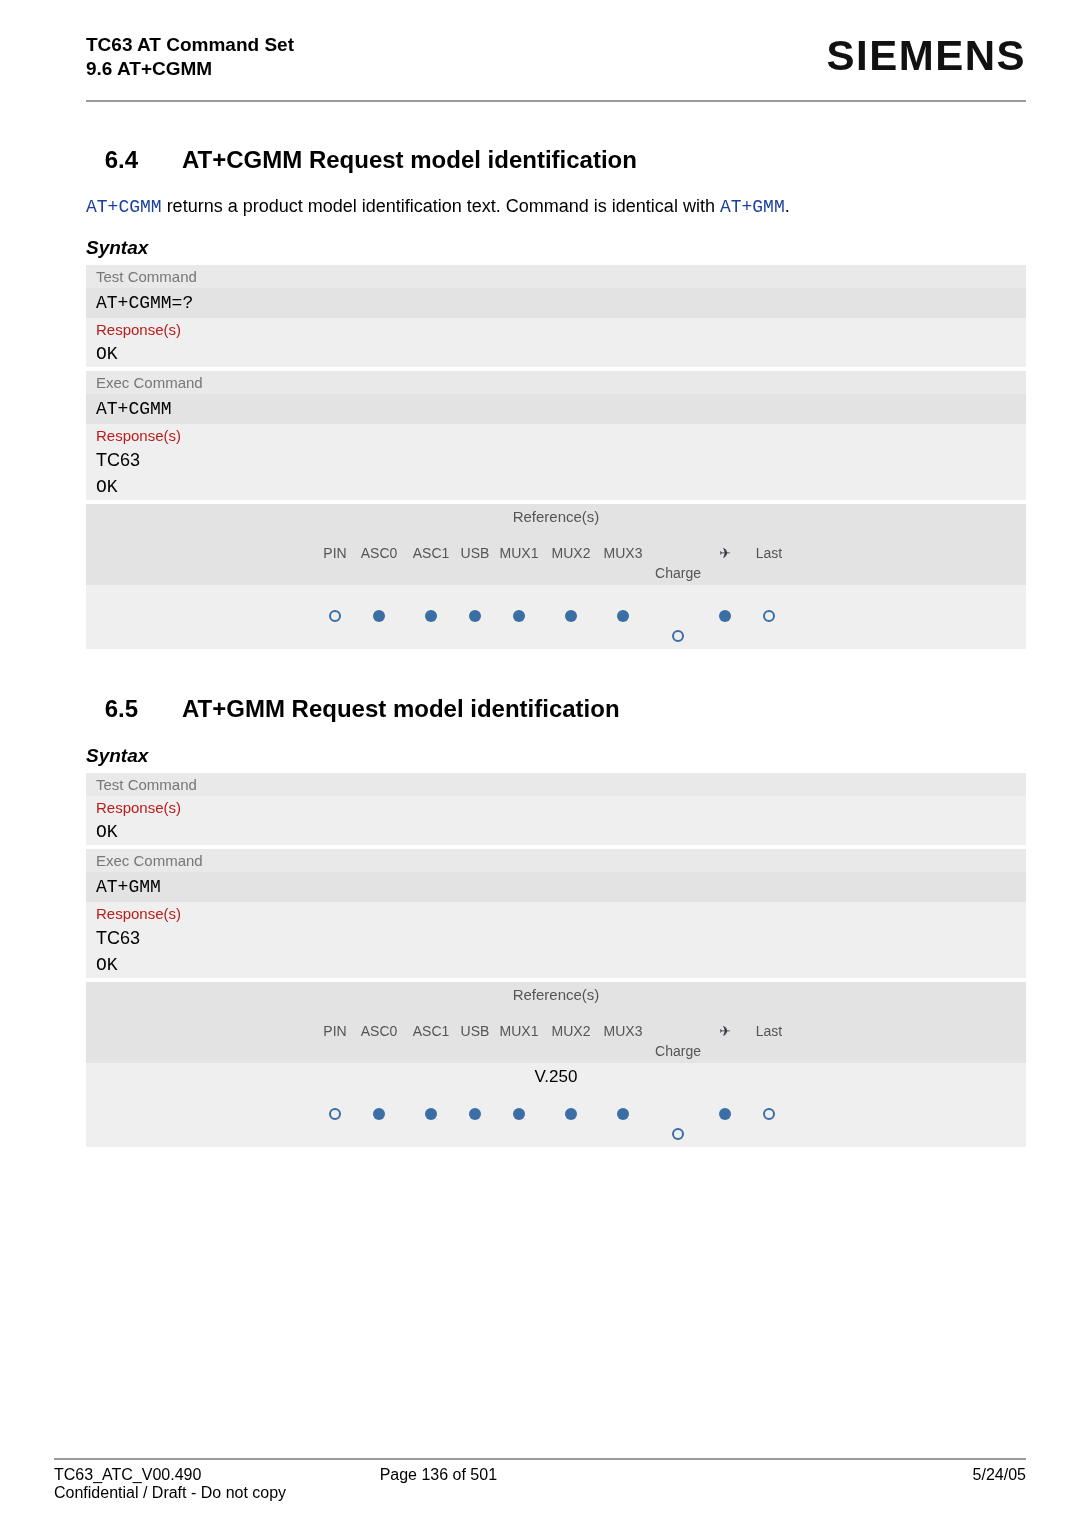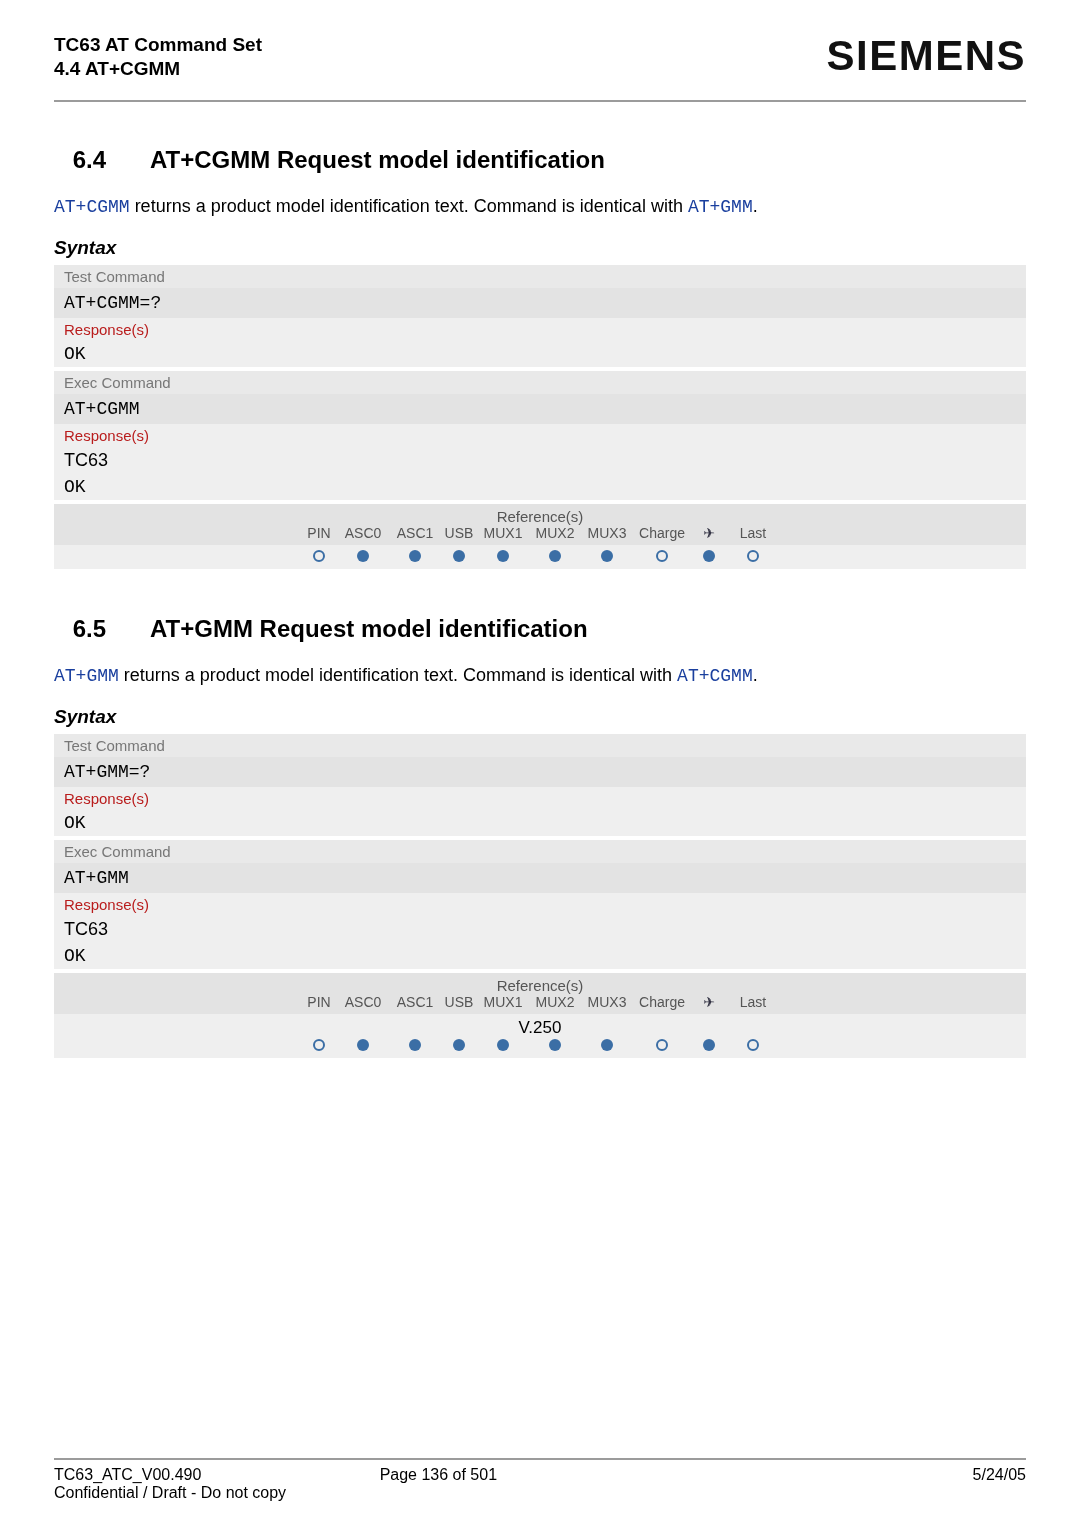--- a/index.html
+++ b/index.html
@@ -7,21 +7,21 @@
   body {
     font-family: Arial, Helvetica, sans-serif;
     font-size: 17px;
     color: #000;
     background: #fff;
     position: relative;
   }
   .page {
     width: 1080px;
     height: 1528px;
-    padding: 32px 54px 0 54px;
+    padding: 32px 54px 0 86px;
     position: relative;
   }
   .header {
     display: flex;
     justify-content: space-between;
     align-items: flex-start;
     border-bottom: 2px solid #9b9b9b;
     padding-bottom: 20px;
     margin-bottom: 44px;
   }
@@ -75,21 +75,21 @@
     align-items: center;
     padding: 4px 10px;
     font-size: 15px;
     color: #555;
     gap: 0;
     flex-direction: column;
   }
   .ref-left { flex: 1; }
   .ref-cells { display: flex; gap: 0; align-items: center; }
   .ref-cells span { width: 52px; text-align: center; font-size: 14px; }
-  .ref-cells span.wide { width: 58px; }
+  .ref-cells span.wide { width: 58px; margin-top: 40px; }
   .ref-cells span.nar { width: 36px; }
 
   .ref-row.vals { background: #efefef; color: #000; font-size: 17px; }
   .ref-row.vals .ref-left { font-size: 17px; }
 
   .dot { display:inline-block; width:12px; height:12px; border-radius:50%; background:#3b6ea5; }
   .ring { display:inline-block; width:12px; height:12px; border-radius:50%; border:2px solid #3b6ea5; }
   .plane { color:#334; font-size:16px; }
 
   .section-gap { height: 42px; }
@@ -110,21 +110,21 @@
   .footer .fr { text-align: right; }
   .footer .fl .conf { display:block; }
 </style>
 </head>
 <body>
 
 <div class="page">
   <div class="header">
     <div class="header-left">
       <div class="doc-title">TC63 AT Command Set</div>
-      <div class="doc-sub">4.4 AT+CGMM</div>
+      <div class="doc-sub">9.6 AT+CGMM</div>
     </div>
     <div class="header-right">
       <div class="logo">SIEMENS</div>
     </div>
   </div>
 
   <div class="section-heading">
     <span class="num">6.4</span>
     <span>AT+CGMM   Request model identification</span>
   </div>
@@ -182,29 +182,25 @@
     </div>
   </div>
 
   <div class="section-gap"></div>
 
   <div class="section-heading">
     <span class="num">6.5</span>
     <span>AT+GMM   Request model identification</span>
   </div>
 
-  <div class="intro-line">
-    <span class="cmd-link">AT+GMM</span><span> returns a product model identification text. Command is identical with </span><span class="cmd-link">AT+CGMM</span><span>.</span>
-  </div>
 
   <div class="syntax-label">Syntax</div>
 
   <div class="syntax-block">
     <div class="row-small-label">Test Command</div>
-    <div class="row-mono">AT+GMM=?</div>
     <div class="row-resp label">Response(s)</div>
     <div class="row-resp">OK</div>
   </div>
 
   <div class="syntax-block">
     <div class="row-small-label">Exec Command</div>
     <div class="row-mono">AT+GMM</div>
     <div class="row-resp label">Response(s)</div>
     <div class="row-resp tc">TC63</div>
     <div class="row-resp">OK</div>

